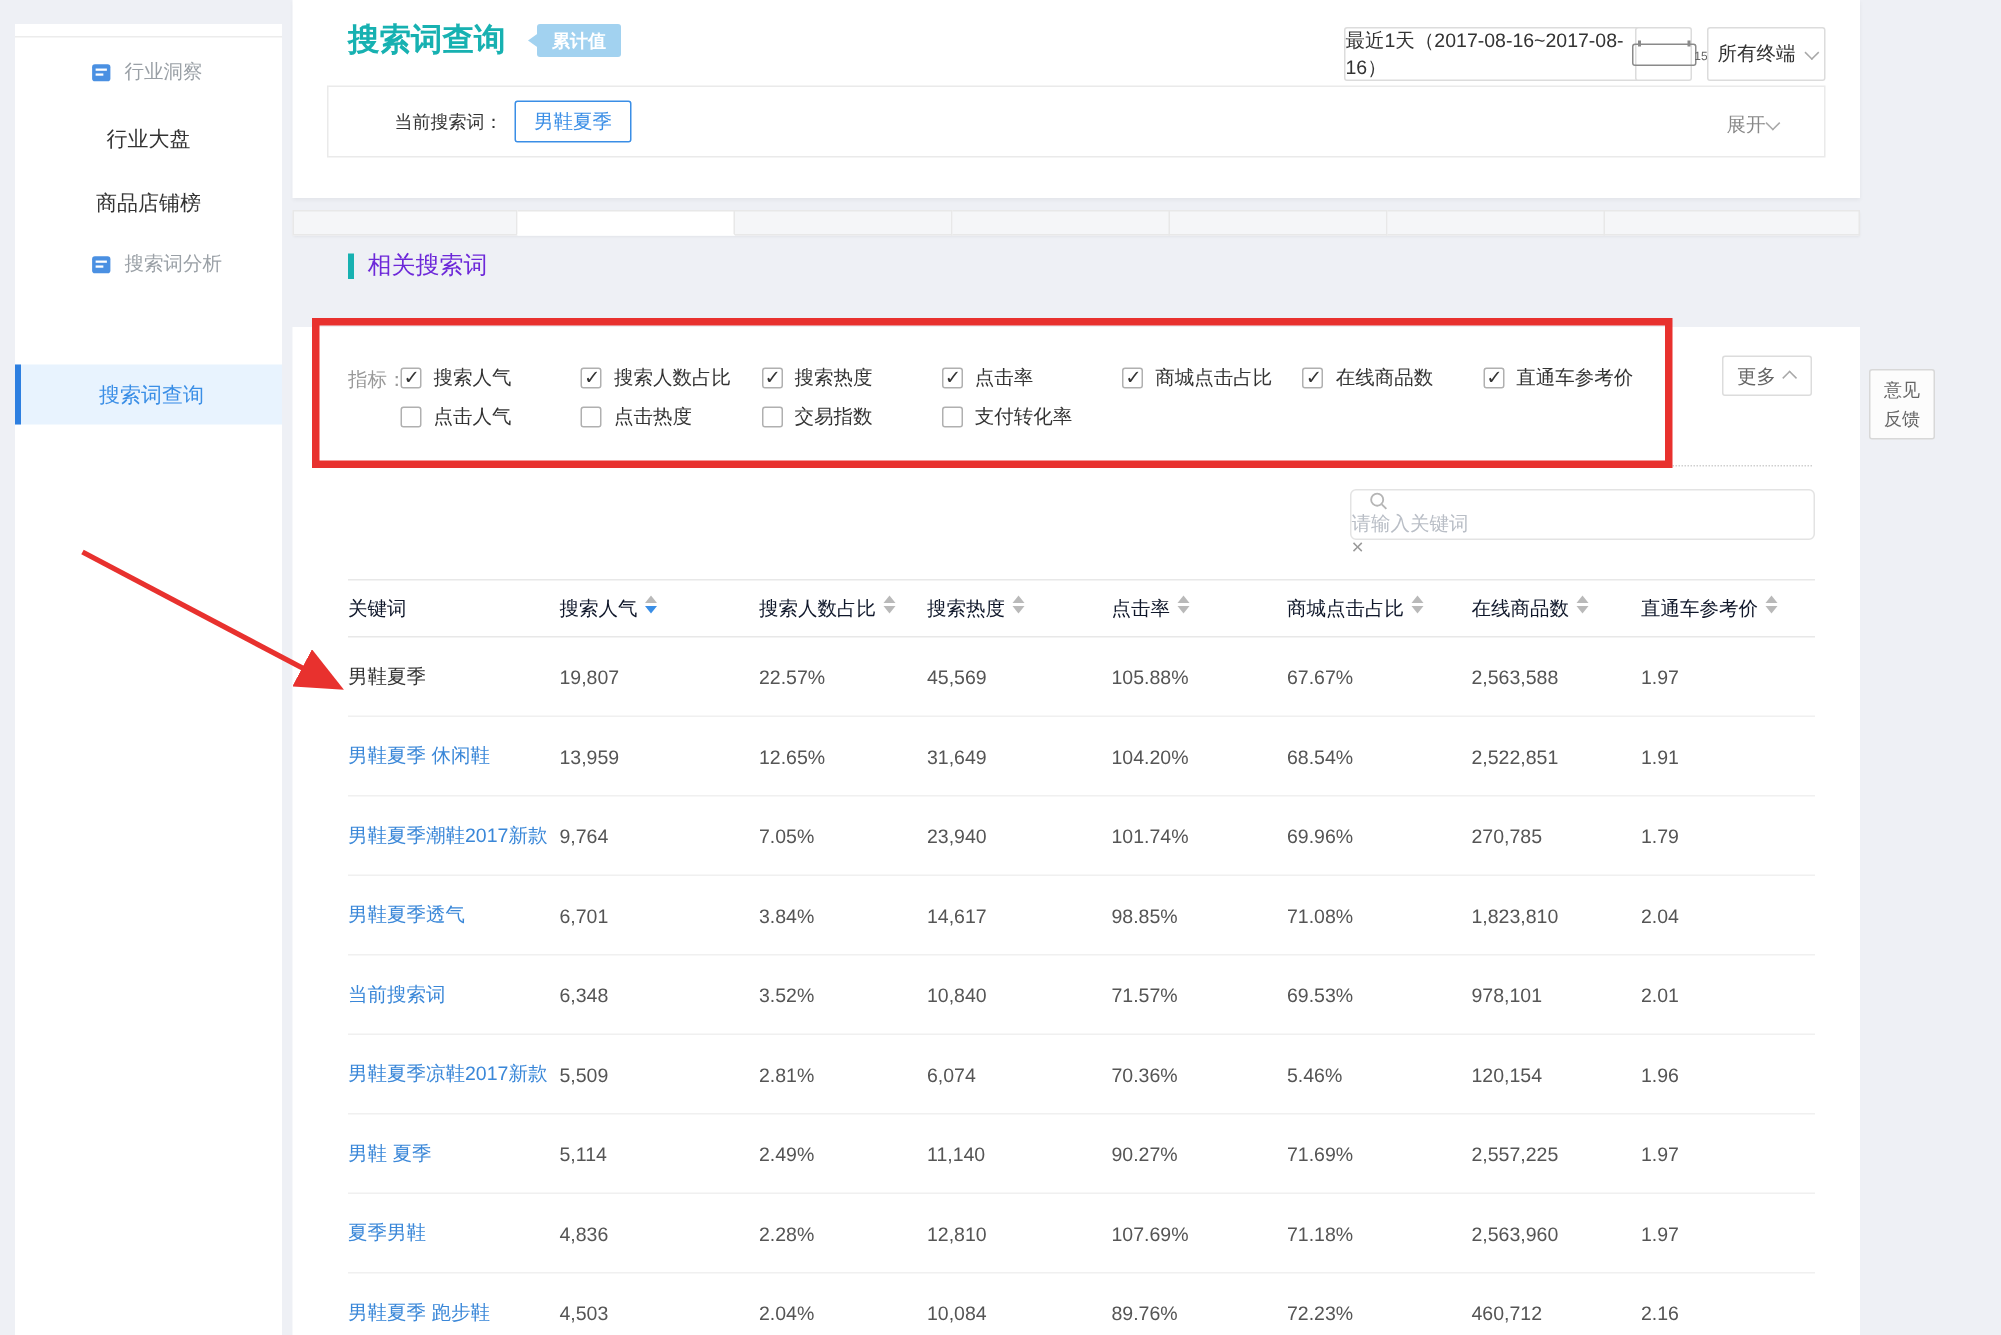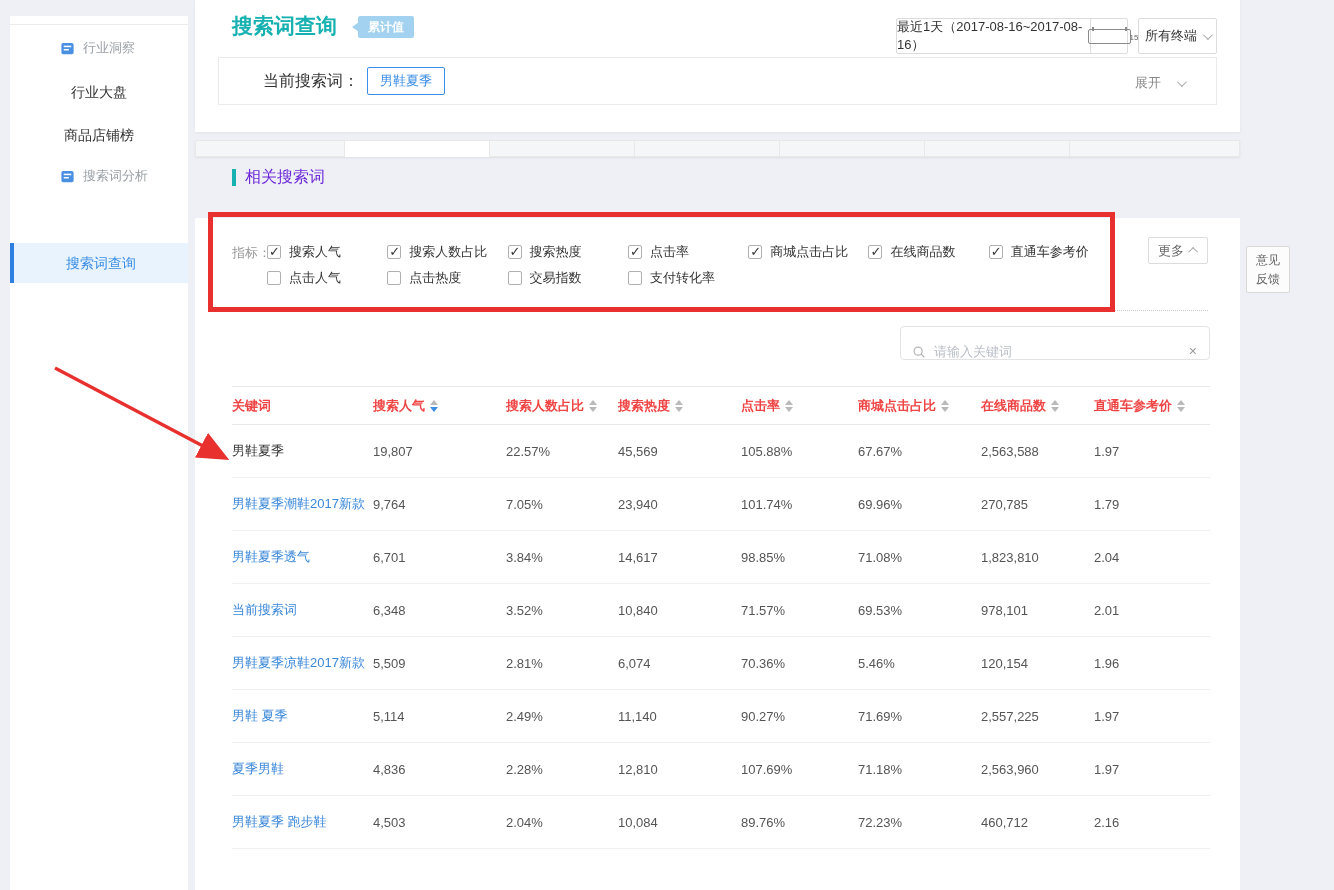--- a/index.html
+++ b/index.html
@@ -31,24 +31,24 @@
   .terminal-btn { position:absolute; left:943px; top:18px; width:79px; height:36px; gap:6px; }
   .calicon { width:18px; height:15px; border:1px solid #8a8a8a; border-radius:2px; position:relative;
              font-size:8px; color:#666; text-align:center; line-height:15px;padding-left:41px; }
   .calicon:before { content:""; position:absolute; top:-3px; left:3px; width:2px; height:4px; background:#8a8a8a; }
   .calicon:after  { content:""; position:absolute; top:-3px; right:3px; width:2px; height:4px; background:#8a8a8a; }
   .chev { width:7px; height:7px; border-right:1.5px solid #a8a8a8; border-bottom:1.5px solid #a8a8a8;
           display:inline-block; transform:rotate(45deg) translateY(-2px); }
   .chev.up { transform:rotate(-135deg) translateY(-2px); }
   .current-box { position:absolute; left:23px; top:57px; width:999px; height:48px; border:1px solid #eaeaea;
                  display:flex; align-items:center; }
-  .current-label { margin-left:44px; font-size:16px; color:#333; }
+  .current-label { margin-left:44px; font-size:12px; color:#333; }
   .term-tag { margin-left:8px; border:1px solid #3a8ee6; color:#3a8ee6; font-size:13px; line-height:26px;
               padding:0 12px; border-radius:2px; background:#fff; cursor:pointer; }
-  .expand { position:absolute; right:32px; top:16px; font-size:13px; color:#888; display:flex; gap:16px;
+  .expand { position:absolute; right:32px; top:16px; font-size:13px; color:#888; display:flex; gap:0;
             align-items:center; cursor:pointer; }
 
   
   .tabs { position:absolute; left:195px; top:140px; width:1045px; height:17px; display:flex;
           box-shadow:0 1px 2px rgba(0,0,0,.07); }
   .tab { background:#f5f6f8; border:1px solid #e8e8e8; border-left:none; flex:0 0 145px; cursor:pointer; }
   .tab:first-child { flex-basis:150px; border-left:1px solid #e8e8e8; }
   .tab:last-child { flex-basis:170px; }
   .tab.active { background:#fff; border-bottom-color:#fff; }
 
@@ -64,33 +64,33 @@
   .m-row { position:absolute; left:72px; display:flex; }
   .m-row.r1 { top:25px; }
   .m-row.r2 { top:51px; }
   .metric { width:120.3px; display:flex; align-items:center; gap:8px; font-size:13px; color:#333; cursor:pointer; }
   .cb { width:14px; height:14px; border:1px solid #b0b0b0; border-radius:2px; background:#fff; position:relative; flex:0 0 14px; }
   .cb.on:after { content:"\2713"; position:absolute; left:1px; top:-2px; font-size:13px; font-weight:bold; color:#333; }
   .more-btn { position:absolute; left:953px; top:19px; width:60px; height:27px; gap:7px; color:#666; }
   .dotline { position:absolute; left:37px; top:92px; width:976px; border-top:1px dotted #cfcfcf; }
 
   .search-box { position:absolute; left:705px; top:108px; width:310px; height:34px; border:1px solid #e3e3e3;
-                border-radius:4px; background:#fff; display:flex; align-items:flex-end; }
+                border-radius:4px; background:#fff; display:flex; align-items:flex-start;flex-direction:column; }
   .search-box input { border:none; outline:none; flex:1; font-size:13px; color:#555; background:transparent;
                       font-family:inherit; }
   .search-box input::placeholder { color:#b9bec6; }
   .sicon { margin:0 8px 0 11px; flex:0 0 14px; }
   .xicon { margin-right:12px; color:#9a9a9a; font-size:14px; cursor:pointer; }
 
   
   .table { position:absolute; left:37px; top:168px; width:978px; }
   .thead { height:39px; border-top:1px solid #e8e8e8; border-bottom:1px solid #e8e8e8; }
   .thead, .tr { display:grid; grid-template-columns:141px 133px 112px 123px 117px 123px 113px 116px;
                 align-items:center; }
-  .th { font-size:13px; font-weight:bold; color:#ef4444; display:flex; align-items:center; gap:5px; }
+  .th { font-size:13px; font-weight:normal; color:#0f172a; display:flex; gap:5px; }
   .sort { display:inline-flex; flex-direction:column; gap:2px; cursor:pointer; }
   .tu { width:0; height:0; border-left:4px solid transparent; border-right:4px solid transparent;
         border-bottom:5px solid #b9b9b9; }
   .td { width:0; height:0; border-left:4px solid transparent; border-right:4px solid transparent;
         border-top:5px solid #b9b9b9; }
   .td.act { border-top-color:#3a8ee6; }
   .tr { height:53px; border-bottom:1px solid #f0f0f0; }
   .td0 { font-size:13px; color:#333; }
   .td0.lnk { color:#3a87d8; cursor:pointer; }
   .tc { font-size:13px; color:#555; }
@@ -300,20 +300,30 @@
           <div class="td0">男鞋夏季</div>
           <div class="tc">19,807</div>
           <div class="tc">22.57%</div>
           <div class="tc">45,569</div>
           <div class="tc">105.88%</div>
           <div class="tc">67.67%</div>
           <div class="tc">2,563,588</div>
           <div class="tc">1.97</div>
         </div>
         <div class="tr">
+          <div class="td0 lnk">男鞋夏季 休闲鞋</div>
+          <div class="tc">13,959</div>
+          <div class="tc">12.65%</div>
+          <div class="tc">31,649</div>
+          <div class="tc">104.20%</div>
+          <div class="tc">68.54%</div>
+          <div class="tc">2,522,851</div>
+          <div class="tc">1.91</div>
+        </div>
+        <div class="tr">
           <div class="td0 lnk">男鞋夏季潮鞋2017新款</div>
           <div class="tc">9,764</div>
           <div class="tc">7.05%</div>
           <div class="tc">23,940</div>
           <div class="tc">101.74%</div>
           <div class="tc">69.96%</div>
           <div class="tc">270,785</div>
           <div class="tc">1.79</div>
         </div>
         <div class="tr">

